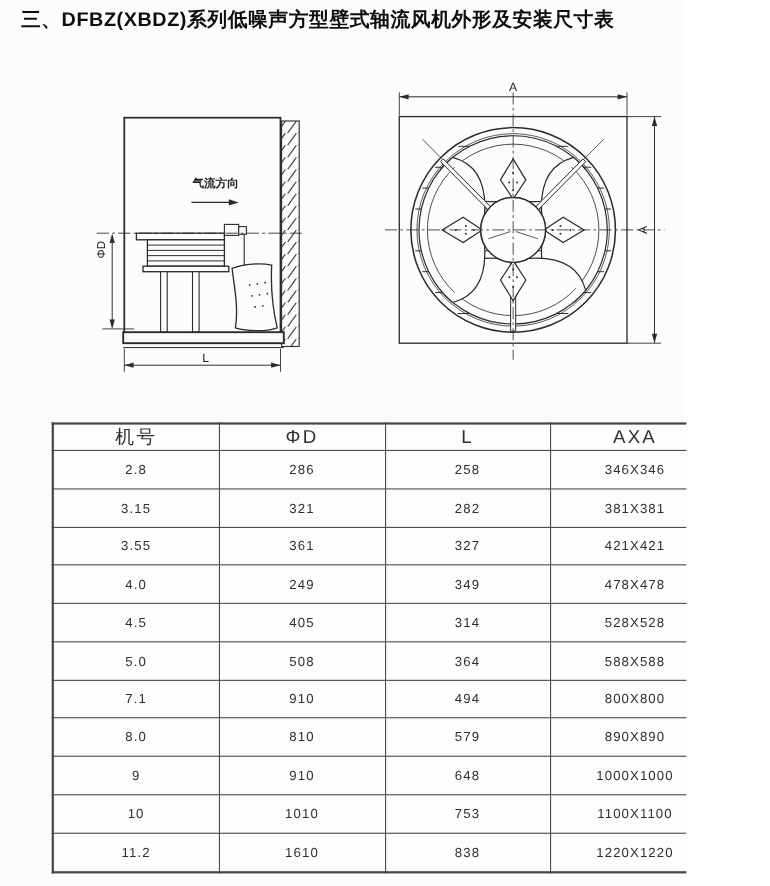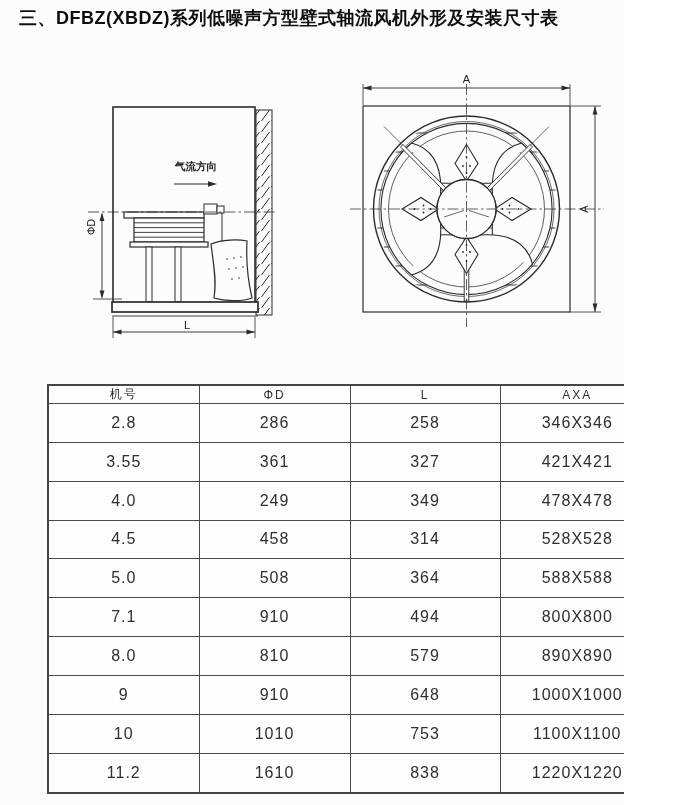--- a/index.html
+++ b/index.html
@@ -16,24 +16,24 @@
   .drawings { position:absolute; left:0; top:0; }
   .drawings text { font-family:"Liberation Sans", sans-serif; fill:#1c1c1c; }
   .dim-table {
     position:absolute; left:47px; top:384px; width:607px; height:410px;
     border-collapse:collapse; table-layout:fixed;
     border:2px solid #454545; background:#fdfdfd;
   }
   .dim-table th, .dim-table td {
     border:1px solid #4a4a4a; padding:0;
     text-align:center; vertical-align:middle;
-    font-size:16px; font-weight:normal; color:#2f2f2f;
+    font-size:12px; font-weight:normal; color:#2f2f2f;
     letter-spacing:1px; white-space:nowrap;
   }
-  .dim-table thead th { font-size:12px; letter-spacing:2px; }
+  .dim-table thead th { font-size:17px; letter-spacing:2px; }
 </style>
 </head>
 <body>
 
 <div class="page">
 
   <h1 class="title">三、DFBZ(XBDZ)系列低噪声方型壁式轴流风机外形及安装尺寸表</h1>
 
   <svg class="drawings" width="700" height="380" viewBox="0 0 700 380">
     <defs>
@@ -203,34 +203,40 @@
         </tr>
     </thead>
     <tbody>
         <tr>
           <td>2.8</td>
           <td>286</td>
           <td>258</td>
           <td>346X346</td>
         </tr>
         <tr>
+          <td>3.15</td>
+          <td>321</td>
+          <td>282</td>
+          <td>381X381</td>
+        </tr>
+        <tr>
           <td>3.55</td>
           <td>361</td>
           <td>327</td>
           <td>421X421</td>
         </tr>
         <tr>
           <td>4.0</td>
           <td>249</td>
           <td>349</td>
           <td>478X478</td>
         </tr>
         <tr>
           <td>4.5</td>
-          <td>458</td>
+          <td>405</td>
           <td>314</td>
           <td>528X528</td>
         </tr>
         <tr>
           <td>5.0</td>
           <td>508</td>
           <td>364</td>
           <td>588X588</td>
         </tr>
         <tr>

